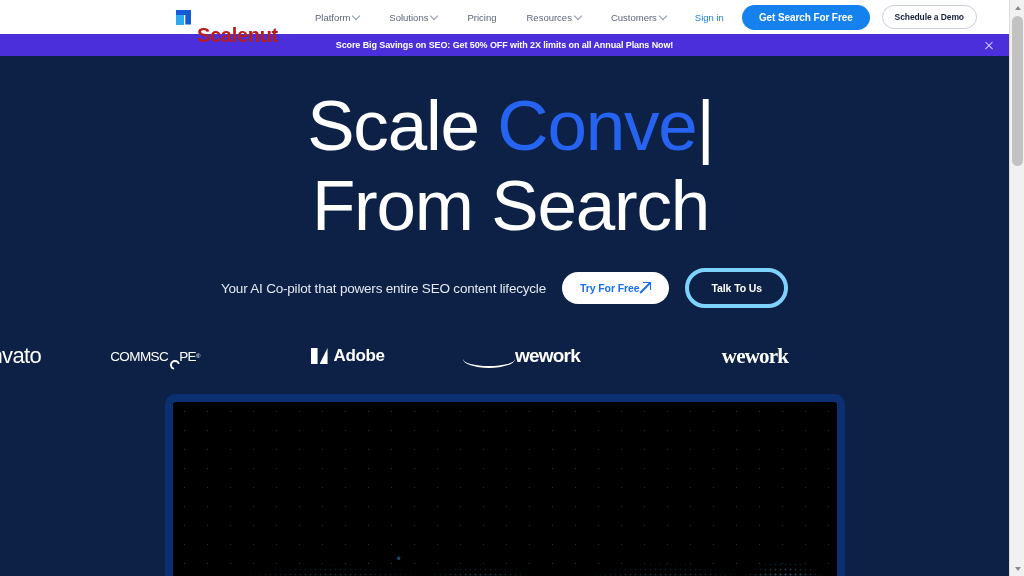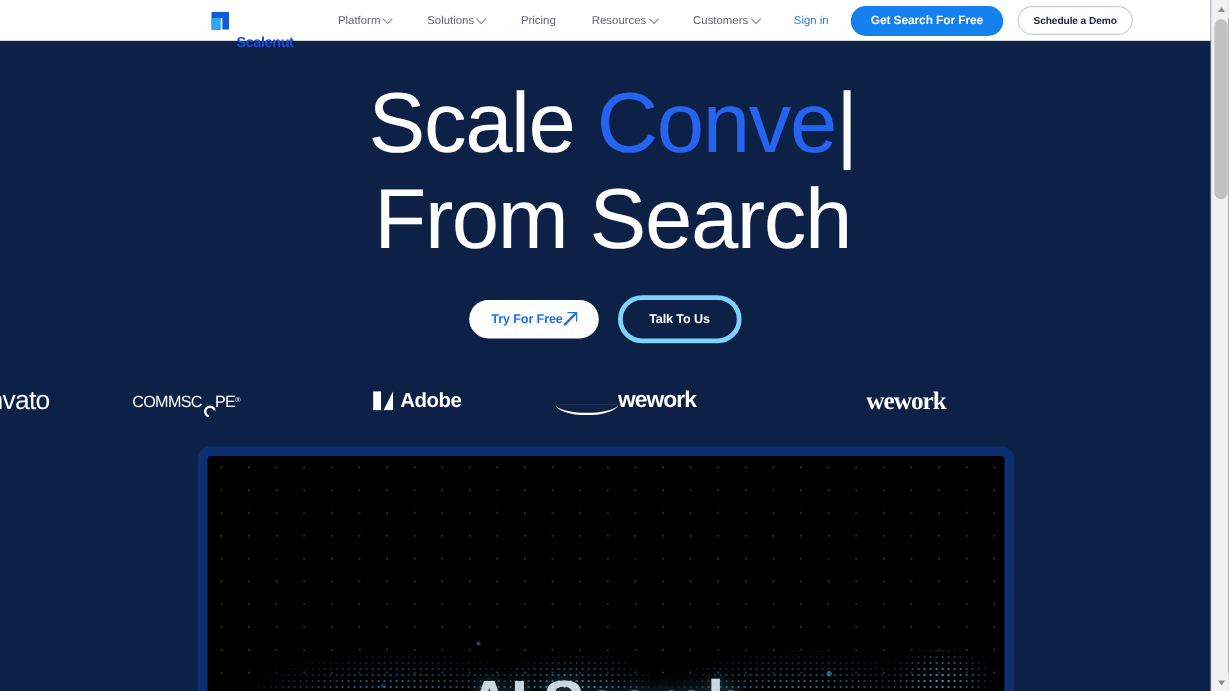--- a/index.html
+++ b/index.html
@@ -33,21 +33,21 @@
   .logo-mark .sq-a {
     position:absolute; left:0; top:0; width:15px; height:15px;
     background:#1459d6;
     clip-path:polygon(0 0, 100% 0, 100% 100%, 62% 100%, 62% 36%, 0 36%);
   }
   .logo-mark .sq-b {
     position:absolute; left:0; top:5.5px; width:8px; height:9.5px;
     background:#2ea8ef;
   }
   .logo-text {
-    font-size:12px; font-weight:700; color:#1d4ed8;
+    font-size:20px; font-weight:700; color:#b91c1c;
     letter-spacing:-0.3px;
     margin-top:36px;
   }
   .nav-links { display:flex; align-items:center; gap:0; }
   .nav-link {
     font-size:9.5px; color:#5b6479; padding:0 15px;
     display:flex; align-items:center; gap:3px;
     white-space:nowrap; cursor:pointer;
   }
   .chev {
@@ -311,28 +311,33 @@
           <span class="chev"></span>
         </div>
       </div>
 
       <div class="nav-signin">Sign in</div>
       <button class="btn-primary">Get Search For Free</button>
       <button class="btn-outline-dark">Schedule a Demo</button>
     </div>
   </div>
 
+  <div class="promo">
+    <span class="promo-text">Score Big Savings on SEO: Get 50% OFF with 2X limits on all Annual Plans Now!</span>
+    <span class="promo-close"></span>
+  </div>
 
   <div class="hero">
     <div class="headline">
       <span>Scale </span><span class="accent">Conve</span><span class="caret">|</span>
     </div>
     <div class="headline">From Search</div>
 
     <div class="sub-row">
+      <div class="subtitle">Your AI Co-pilot that powers entire SEO content lifecycle</div>
       <button class="btn-try">
         <span>Try For Free</span>
         <span class="arrow-ne"></span>
       </button>
       <button class="btn-talk">Talk To Us</button>
     </div>
 
     <div class="brands">
       <div class="brand b-envato">envato</div>
       <div class="brand b-commscope">

